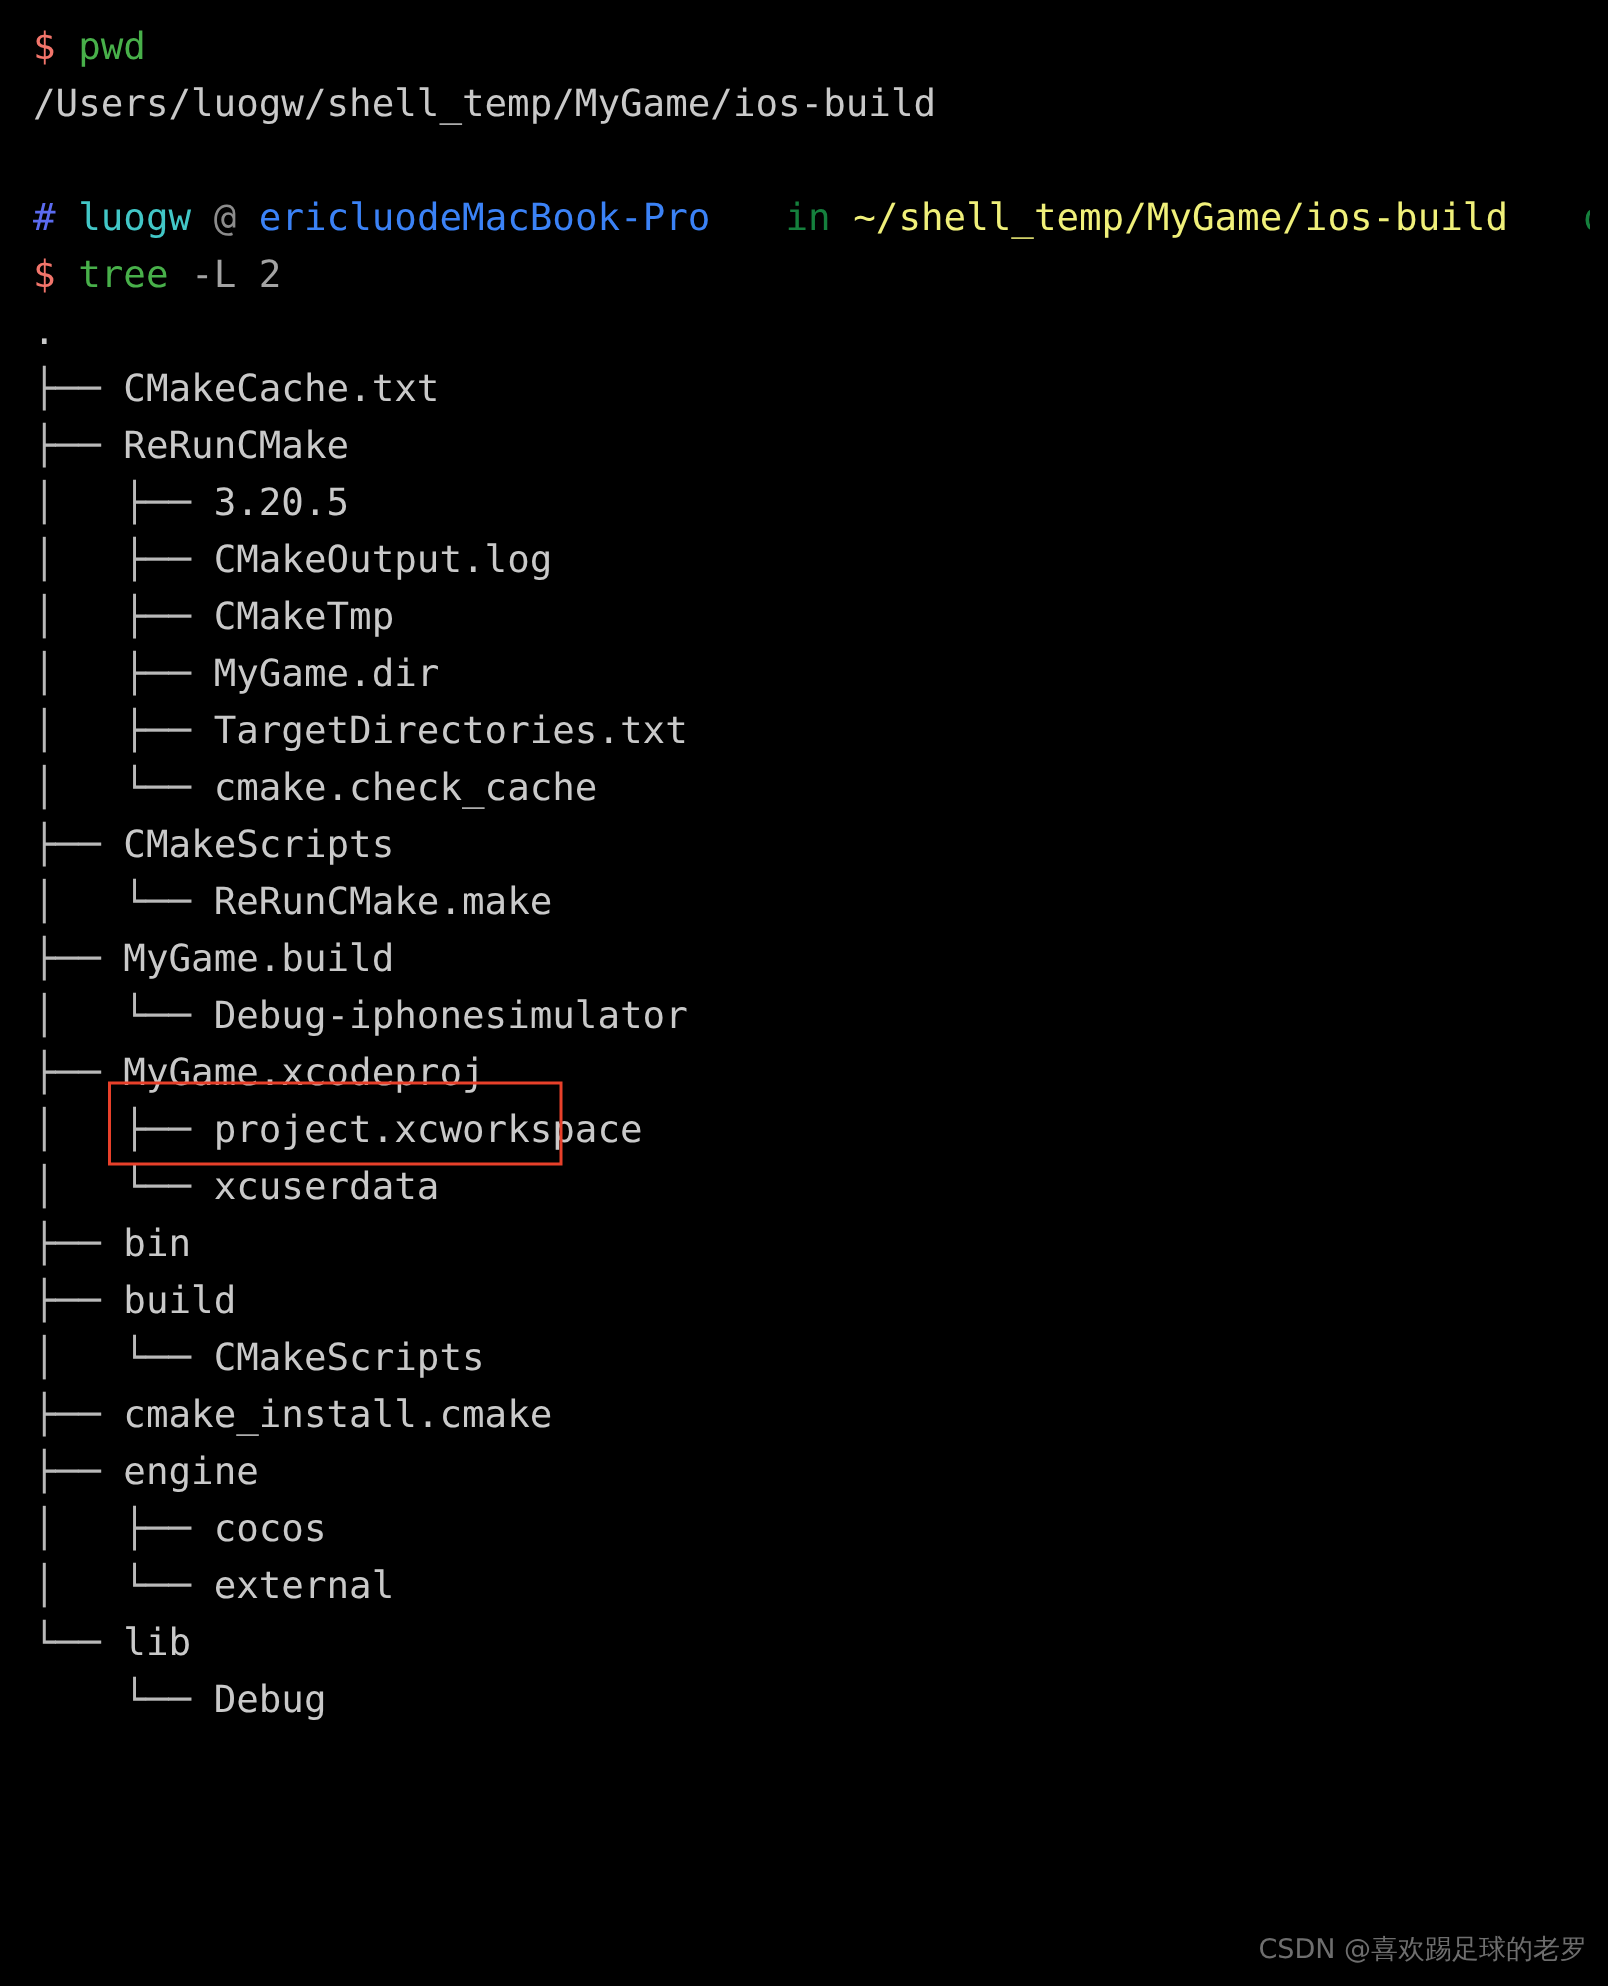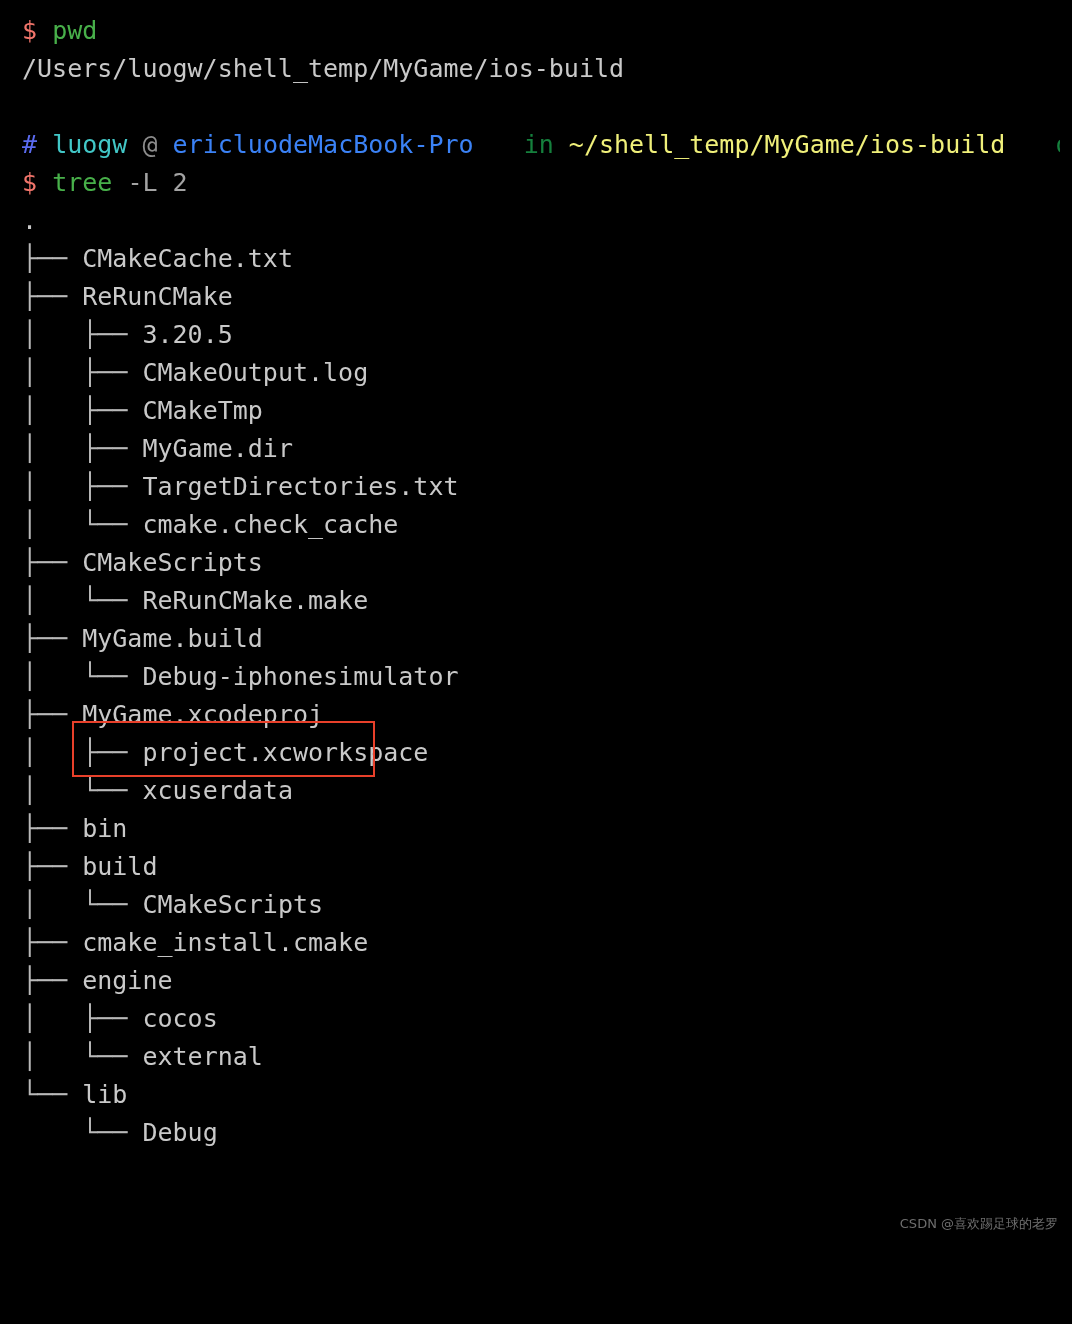--- a/index.html
+++ b/index.html
@@ -59,23 +59,23 @@
     position: absolute;
     left: 0;
     top: 1329px;
     width: 100%;
     font-weight: bold;
   }
 
   #watermark {
     position: absolute;
     right: 14px;
-    top: 1213px;
+    top: 1289px;
     font-family: "DejaVu Sans", "Liberation Sans", sans-serif;
-    font-size: 13px;
+    font-size: 18px;
     line-height: 22px;
     color: #6e6e6e;
     white-space: nowrap;
   }
 
   #highlight-box {
     position: absolute;
     left: 72px;
     top: 721px;
     width: 303px;

